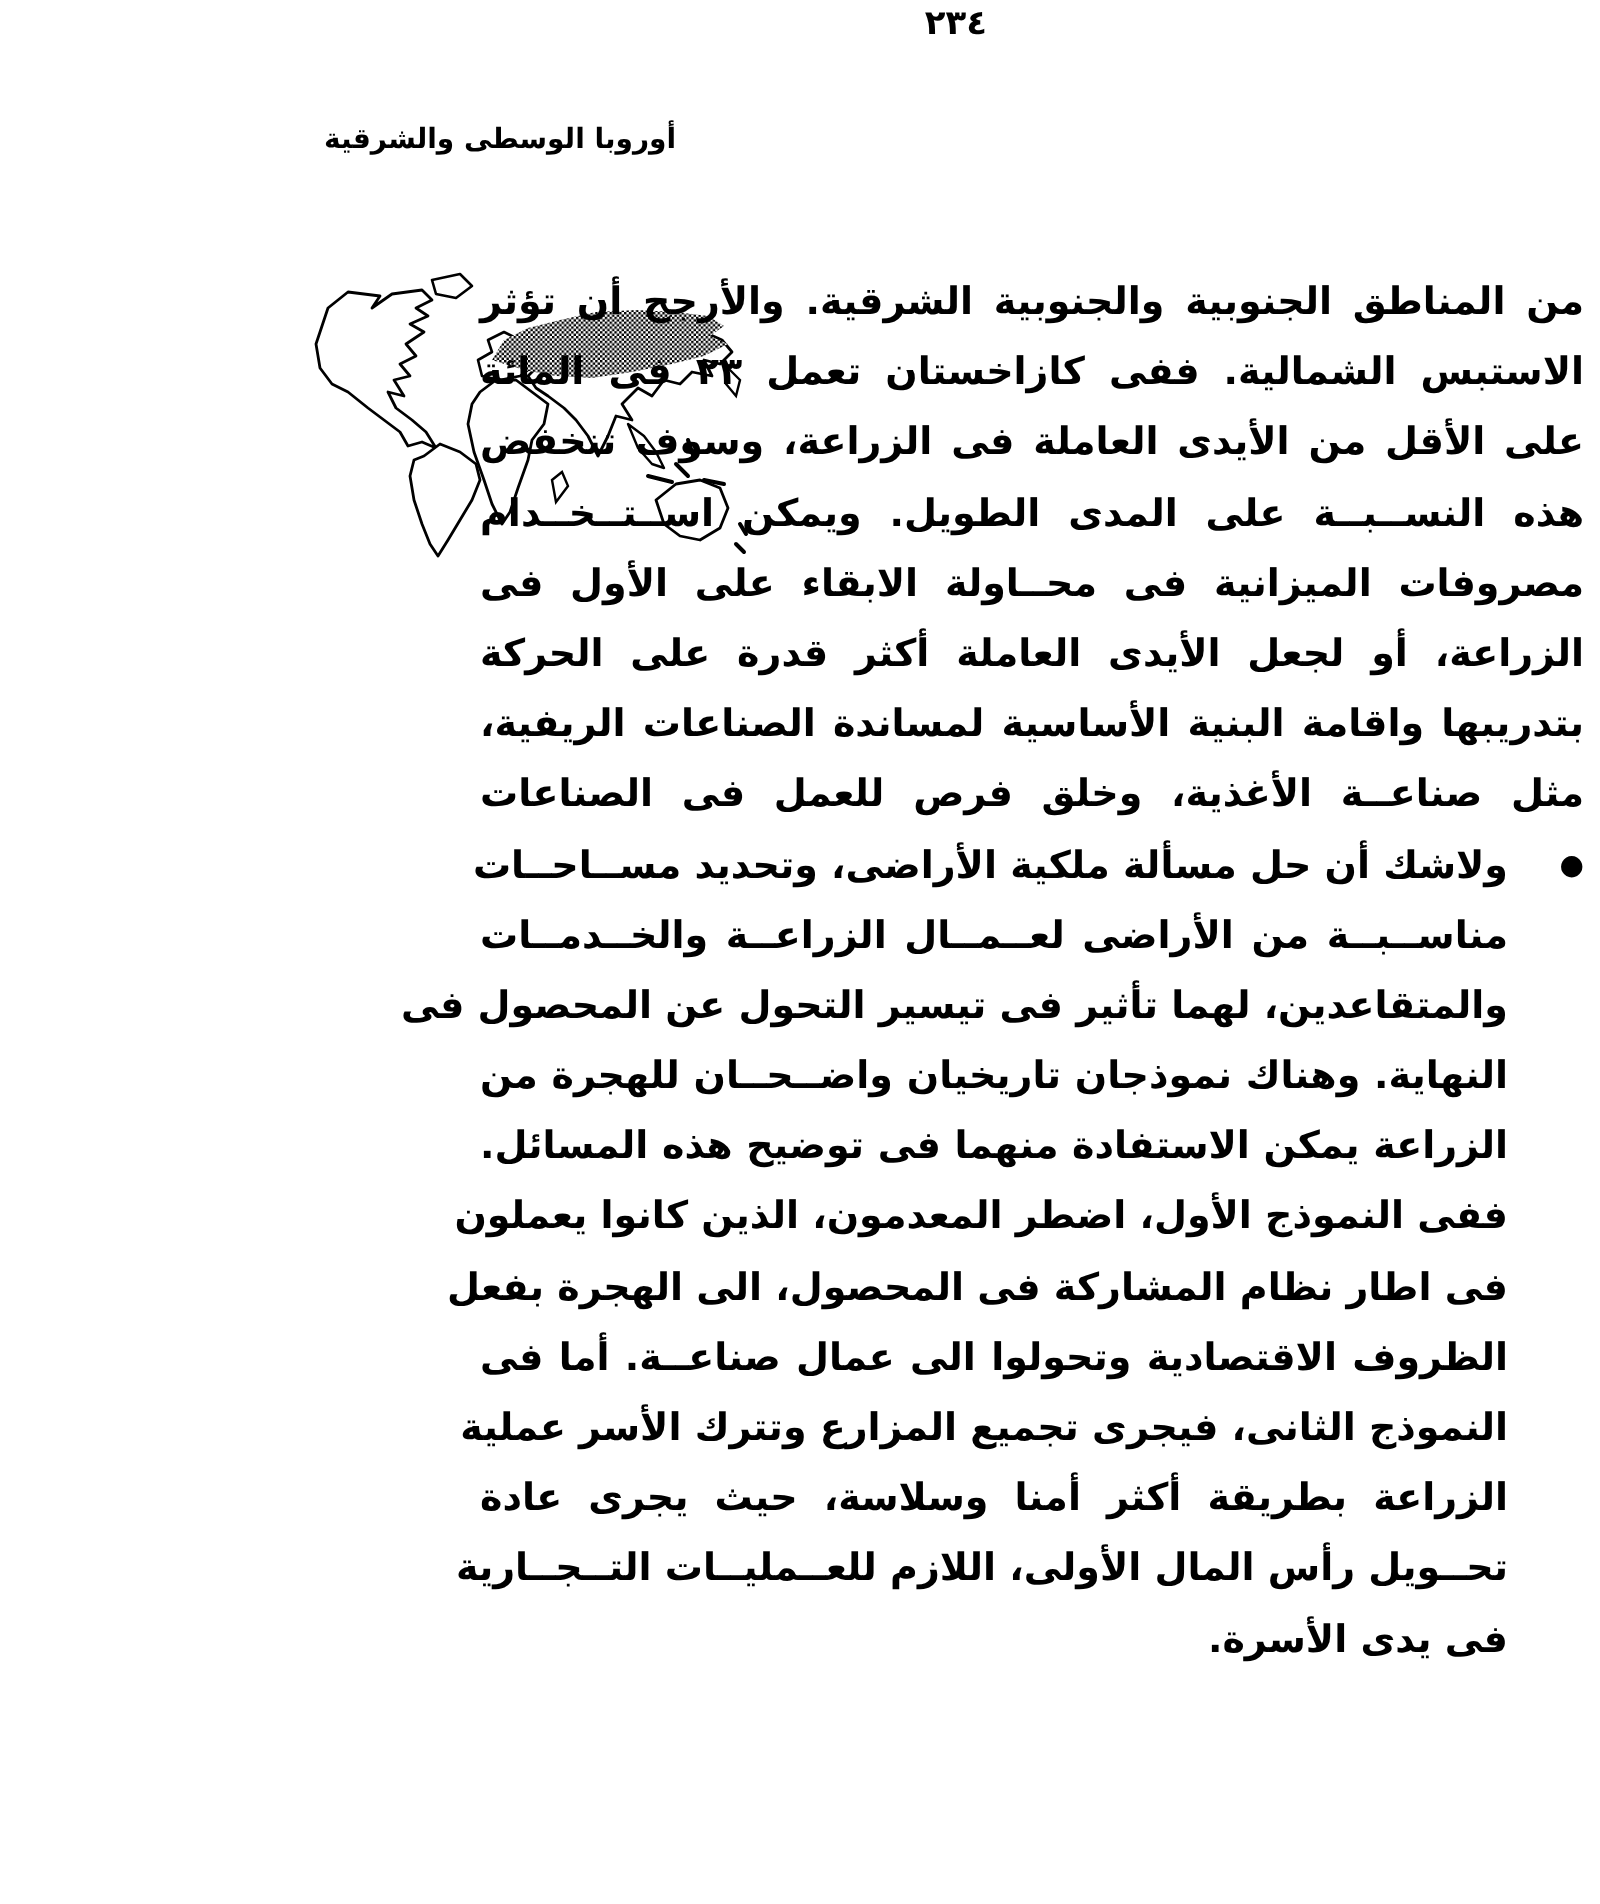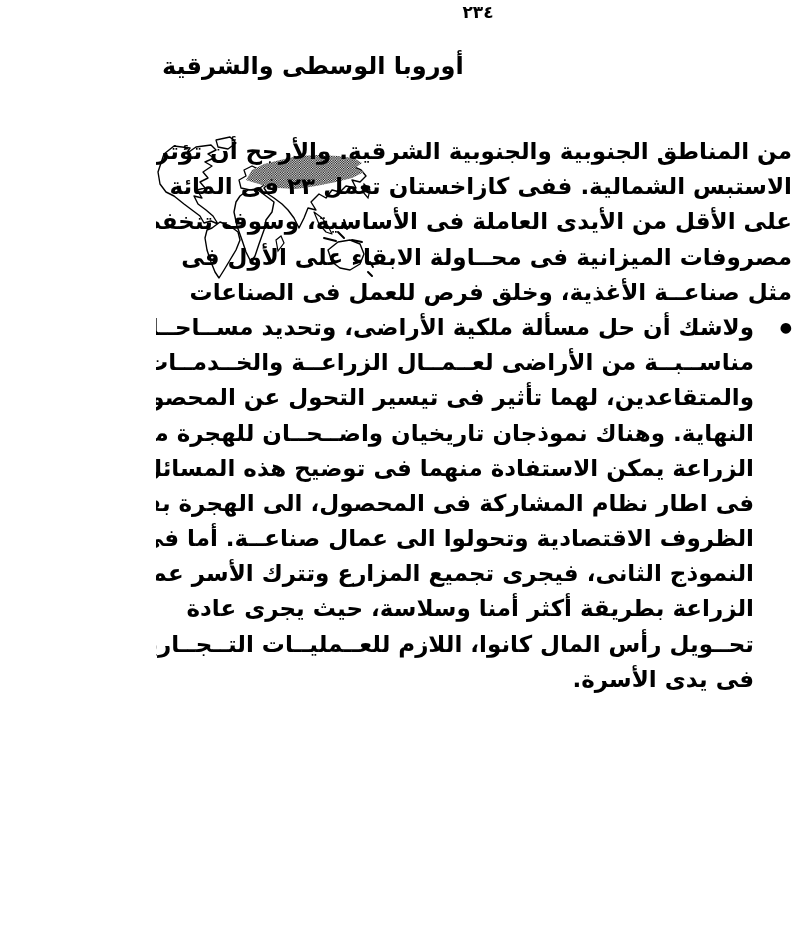--- a/index.html
+++ b/index.html
@@ -12,37 +12,37 @@
     direction:rtl;
     overflow:hidden;
   }
   .page-number{
     position:absolute;top:2px;left:0;right:0;
     text-align:center;
     font-size:17px;font-weight:bold;
     letter-spacing:2px;
   }
   .section-heading{
-    position:absolute;top:52px;left:6px;
-    font-size:24px;font-weight:bold;
+    position:absolute;top:62px;left:6px;
+    font-size:14px;font-weight:bold;
     direction:rtl;
     white-space:nowrap;
   }
   .map-wrap{
     position:absolute;top:132px;left:0;
     width:232px;height:152px;
   }
   .map-wrap svg{width:100%;height:100%;}
   .text-block{
     position:absolute;top:134px;right:8px;
     width:552px;
   }
   .tline{
     height:35.2px;line-height:35.2px;
-    font-size:23px;font-weight:bold;
+    font-size:19px;font-weight:bold;
     text-align:justify;text-align-last:justify;
     white-space:nowrap;
     overflow:visible;
   }
   .tline.para-end{
     text-align-last:right;
   }
   .p2{
     position:relative;
     margin-left:0;margin-right:38px;
@@ -99,34 +99,38 @@
 
       <path d="M90,48 L96,38 L108,32 L124,28 L142,24 L162,23 L182,24 L198,26 L206,31 L199,36 L208,40 L196,46 L180,50 L160,54 L140,57 L122,56 L106,53 Z" fill="url(#hatch)" stroke="none"></path>
     </svg>
   </div>
 
   <div class="text-block">
 
     <div>
       <div class="tline">من المناطق الجنوبية والجنوبية الشرقية. والأرجح أن تؤثر</div>
       <div class="tline">الاستبس الشمالية. ففى كازاخستان تعمل ٢٣ فى المائة</div>
-      <div class="tline">على الأقل من الأيدى العاملة فى الأساسية، وسوف تنخفض</div>
+      <div class="tline">على الأقل من الأيدى العاملة فى الزراعة، وسوف تنخفض</div>
+      <div class="tline">هذه النســبــة على المدى الطويل. ويمكن اســتــخــدام</div>
       <div class="tline">مصروفات الميزانية فى محــاولة الابقاء على الأول فى</div>
+      <div class="tline">الزراعة، أو لجعل الأيدى العاملة أكثر قدرة على الحركة</div>
+      <div class="tline">بتدريبها واقامة البنية الأساسية لمساندة الصناعات الريفية،</div>
       <div class="tline">مثل صناعــة الأغذية، وخلق فرص للعمل فى الصناعات</div>
     </div>
 
     <div class="p2">
       <span class="bullet">●</span>
       <div class="tline">ولاشك أن حل مسألة ملكية الأراضى، وتحديد مســاحــات</div>
       <div class="tline">مناســبــة من الأراضى لعــمــال الزراعــة والخــدمــات</div>
       <div class="tline">والمتقاعدين، لهما تأثير فى تيسير التحول عن المحصول فى</div>
       <div class="tline">النهاية. وهناك نموذجان تاريخيان واضــحــان للهجرة من</div>
       <div class="tline">الزراعة يمكن الاستفادة منهما فى توضيح هذه المسائل.</div>
+      <div class="tline">ففى النموذج الأول، اضطر المعدمون، الذين كانوا يعملون</div>
       <div class="tline">فى اطار نظام المشاركة فى المحصول، الى الهجرة بفعل</div>
       <div class="tline">الظروف الاقتصادية وتحولوا الى عمال صناعــة. أما فى</div>
       <div class="tline">النموذج الثانى، فيجرى تجميع المزارع وتترك الأسر عملية</div>
       <div class="tline">الزراعة بطريقة أكثر أمنا وسلاسة، حيث يجرى عادة</div>
-      <div class="tline">تحــويل رأس المال كانوا، اللازم للعــمليــات التــجــارية</div>
+      <div class="tline">تحــويل رأس المال الأولى، اللازم للعــمليــات التــجــارية</div>
       <div class="tline para-end">فى يدى الأسرة.</div>
     </div>
   </div>
 
 </div>
 
 </body></html>

